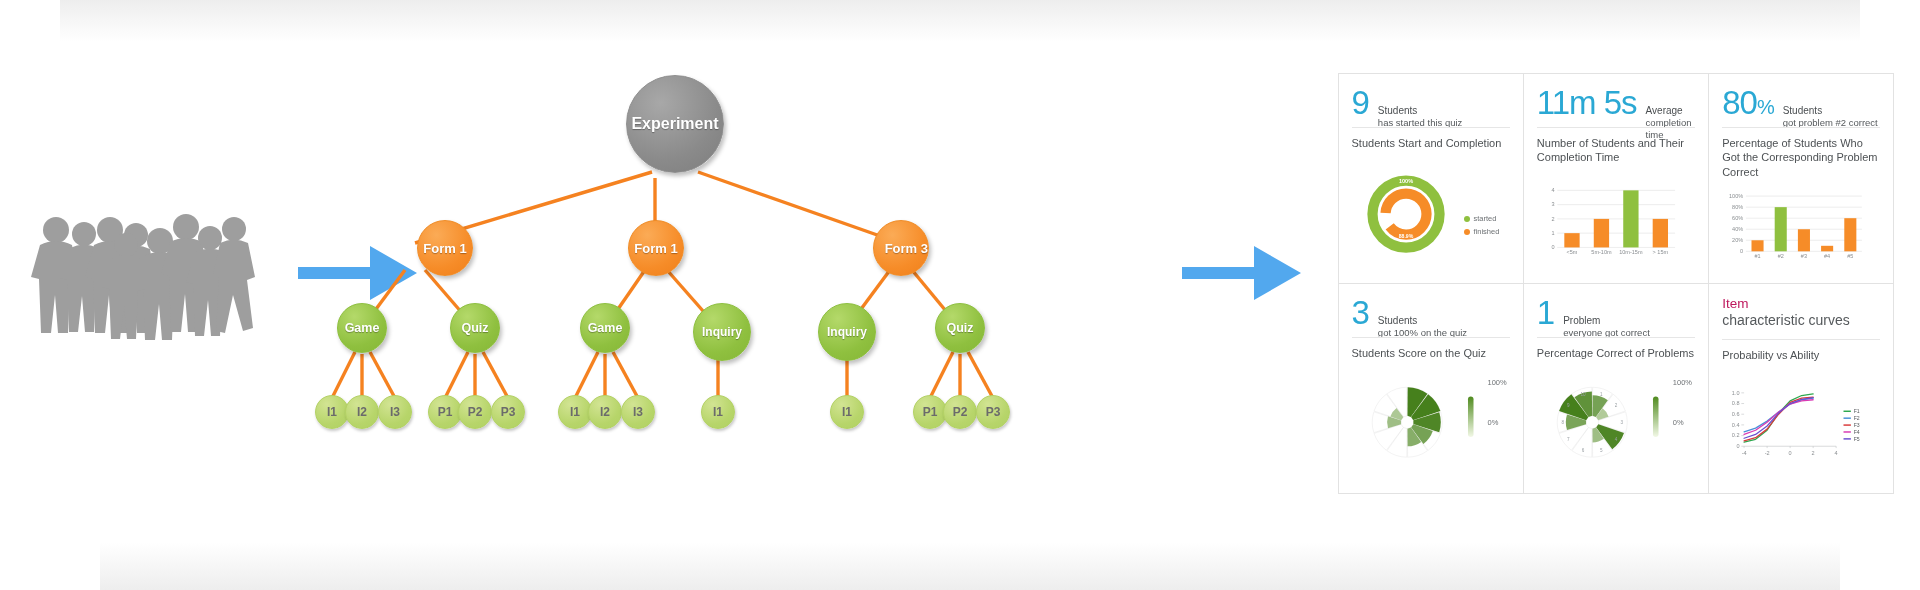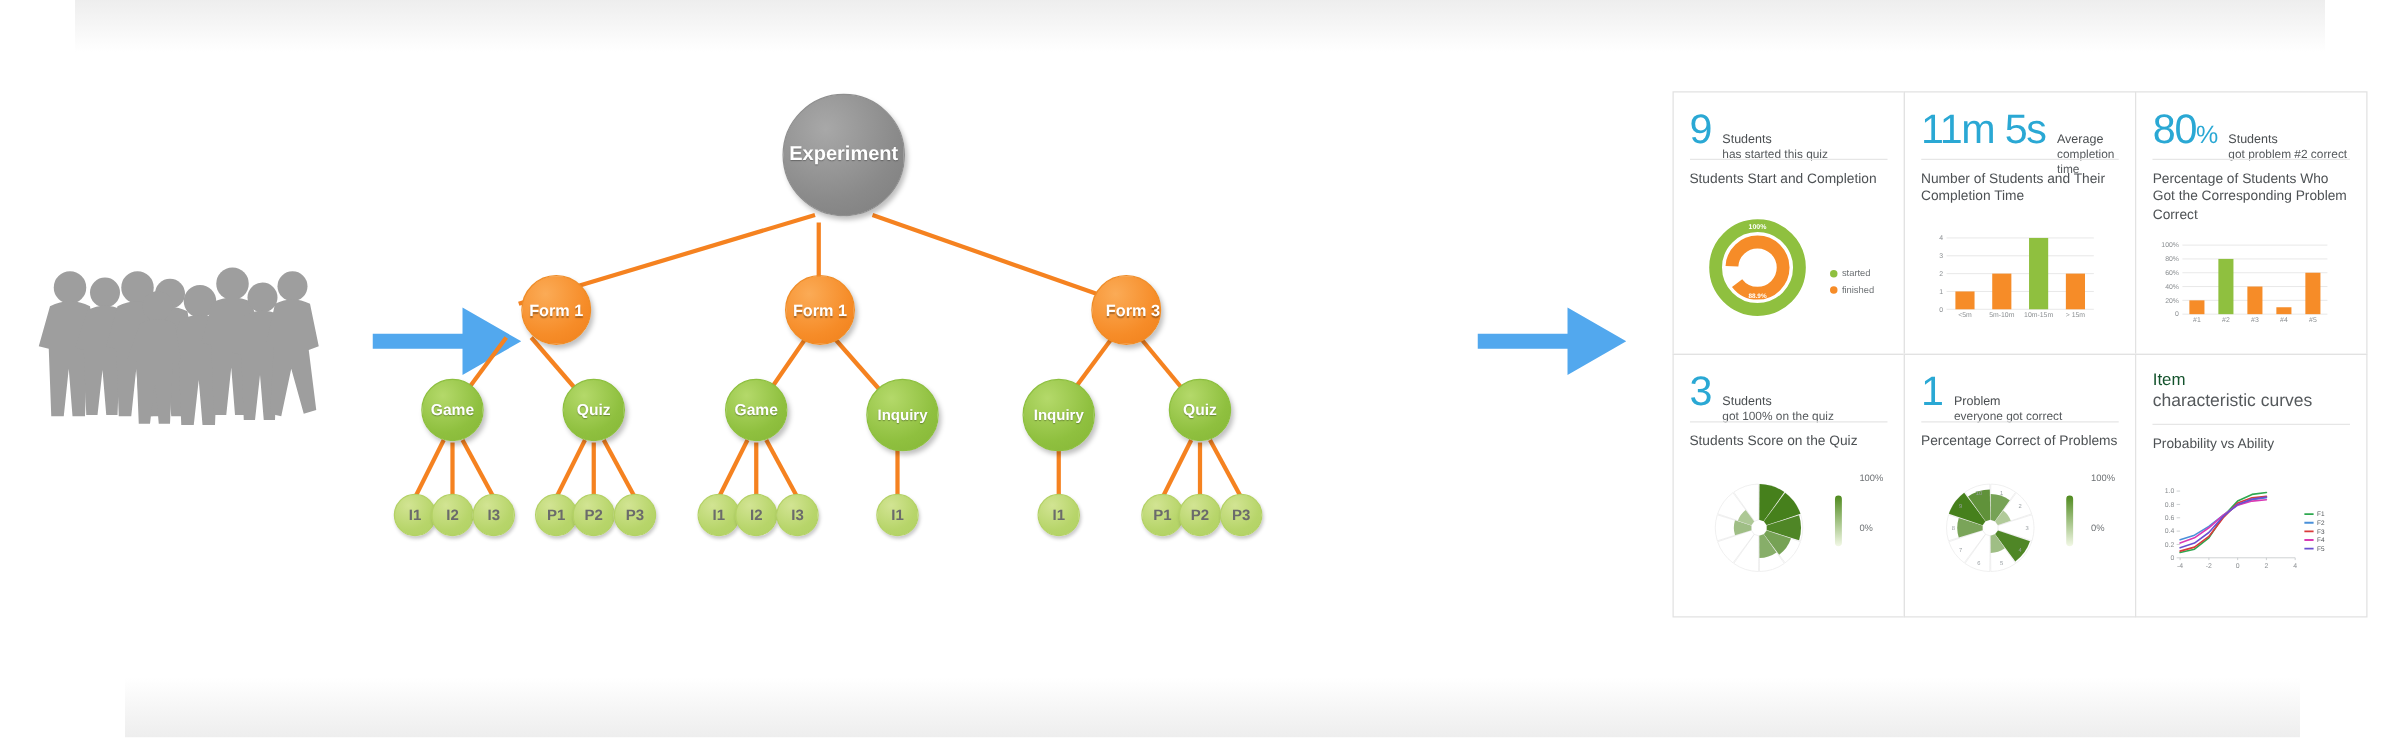--- a/index.html
+++ b/index.html
@@ -80,21 +80,21 @@
   }
   .kpi { display: flex; align-items: baseline; gap: 9px; height: 34px; }
   .kpi-num {
     color: #2aa8d4; font-size: 33px; font-weight: 300;
     letter-spacing: -1px; line-height: 1; white-space: nowrap;
   }
   .kpi-num .pct { font-size: 20px; }
   .kpi-text { color: #55595c; font-size: 9.5px; line-height: 1.28; }
   .kpi-text b { font-weight: normal; display: block; font-size: 10px; color: #4a4e51; }
   .kpi-title-only { color: #55595c; font-size: 13px; line-height: 1.25; font-weight: 300; }
-  .kpi-title-only b { display:block; font-size: 13.5px; color: #14532d; font-weight: 400; }
+  .kpi-title-only b { display:block; font-size: 13.5px; color: #be185d; font-weight: 400; }
   .kpi-title-only span { font-size: 14px; }
   .rule { border-top: 1px solid #e6e6e6; margin: 7px 0 8px 0; }
   .card-sub {
     font-size: 11px; color: #4d5154; font-weight: normal;
     line-height: 1.35; margin-bottom: 4px;
   }
   .card-body { flex: 1; position: relative; }
   .legend { font-size: 7.5px; color: #6d7174; margin-top: 38px; }
   .legend-row { display: flex; align-items: center; gap: 4px; margin-bottom: 4px; }
   .dot { width: 6px; height: 6px; border-radius: 50%; display: inline-block; }

